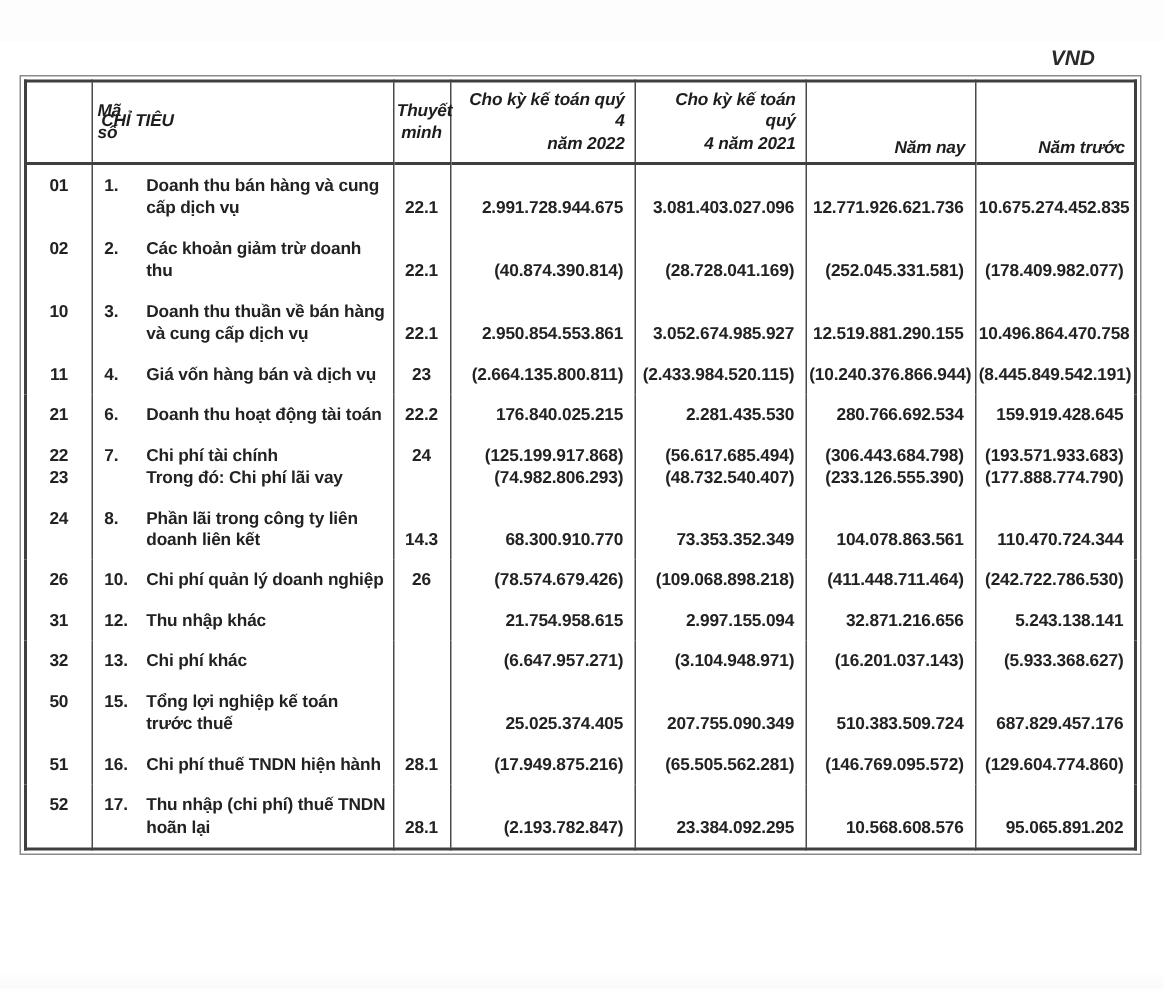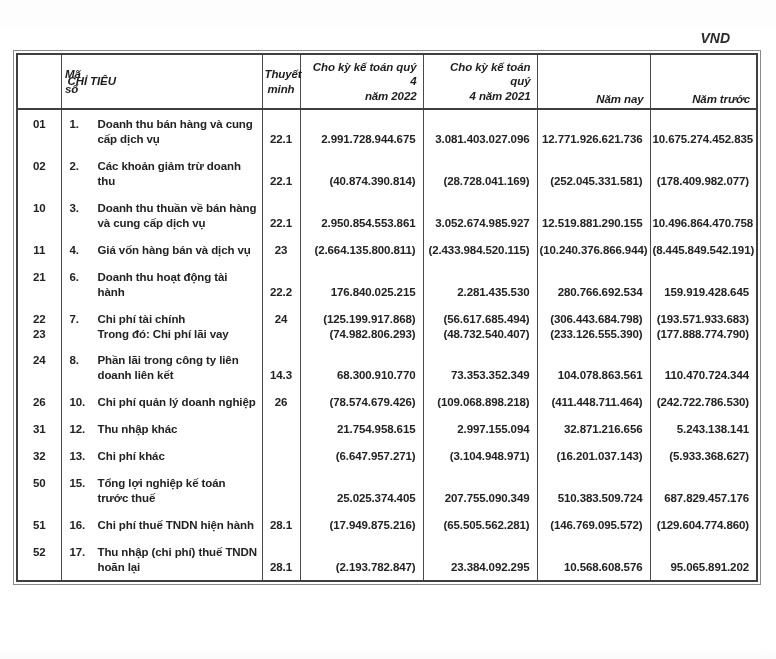--- a/index.html
+++ b/index.html
@@ -181,21 +181,21 @@
       <td class="cell-val">(2.664.135.800.811)</td>
       <td class="cell-val">(2.433.984.520.115)</td>
       <td class="cell-val">(10.240.376.866.944)</td>
       <td class="cell-val">(8.445.849.542.191)</td>
     </tr>
           <tr>
       <td class="cell-code">21</td>
       <td class="cell-item">
         <div class="item-flex">
           <span class="item-no">6.</span>
-          <span class="item-label">Doanh thu hoạt động tài hành</span>
+          <span class="item-label">Doanh thu hoạt động tài toán</span>
         </div>
       </td>
       <td class="cell-note">22.2</td>
       <td class="cell-val">176.840.025.215</td>
       <td class="cell-val">2.281.435.530</td>
       <td class="cell-val">280.766.692.534</td>
       <td class="cell-val">159.919.428.645</td>
     </tr>
           <tr class="note-top">
       <td class="cell-code">22

